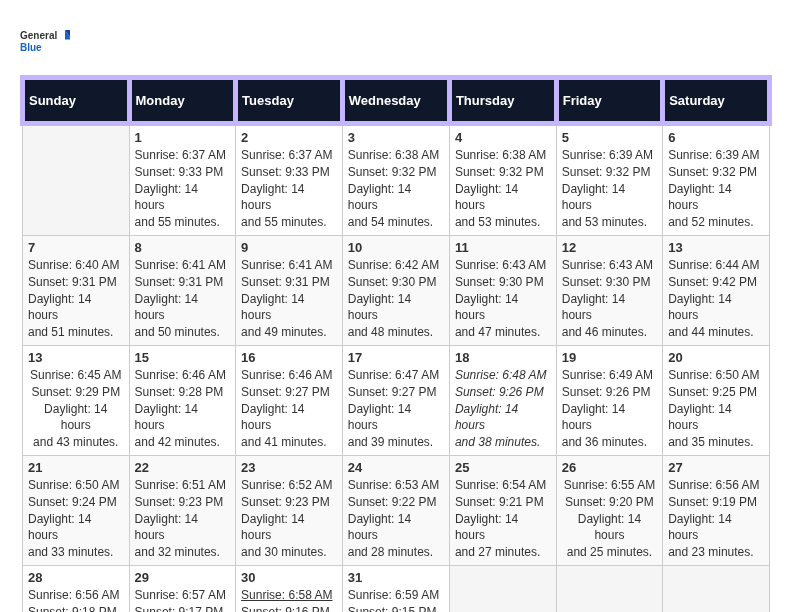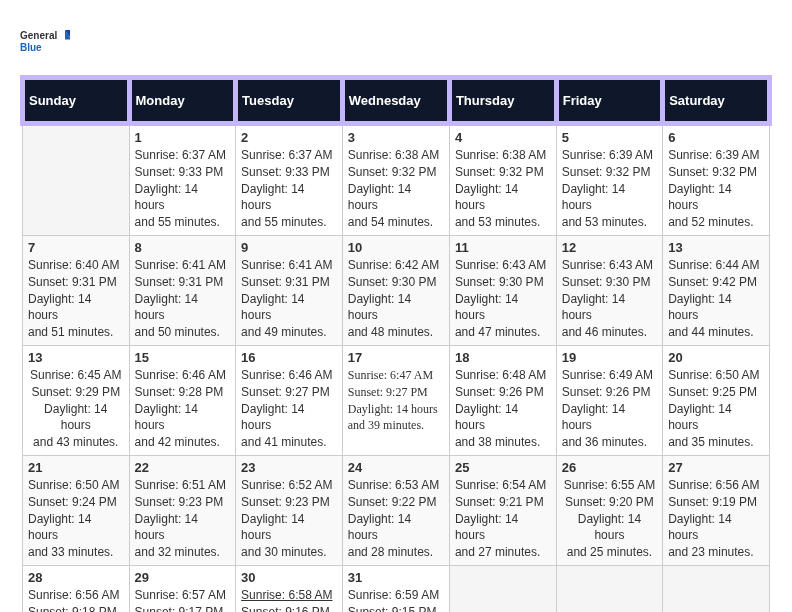--- a/index.html
+++ b/index.html
@@ -218,28 +218,28 @@
         </td>
         <td>
           <span class="day-number">16</span>
           <div class="day-info" style="white-space: pre-line;">Sunrise: 6:46 AM
 Sunset: 9:27 PM
 Daylight: 14 hours
 and 41 minutes.</div>
         </td>
         <td>
           <span class="day-number">17</span>
-          <div class="day-info" style="white-space: pre-line; font-family: Liberation Serif, serif;">Sunrise: 6:47 AM
+          <div class="day-info" style="white-space: pre-line;">Sunrise: 6:47 AM
 Sunset: 9:27 PM
 Daylight: 14 hours
 and 39 minutes.</div>
         </td>
         <td>
           <span class="day-number">18</span>
-          <div class="day-info" style="white-space: pre-line;">Sunrise: 6:48 AM
+          <div class="day-info" style="white-space: pre-line; font-style: italic;">Sunrise: 6:48 AM
 Sunset: 9:26 PM
 Daylight: 14 hours
 and 38 minutes.</div>
         </td>
         <td>
           <span class="day-number">19</span>
           <div class="day-info" style="white-space: pre-line;">Sunrise: 6:49 AM
 Sunset: 9:26 PM
 Daylight: 14 hours
 and 36 minutes.</div>

